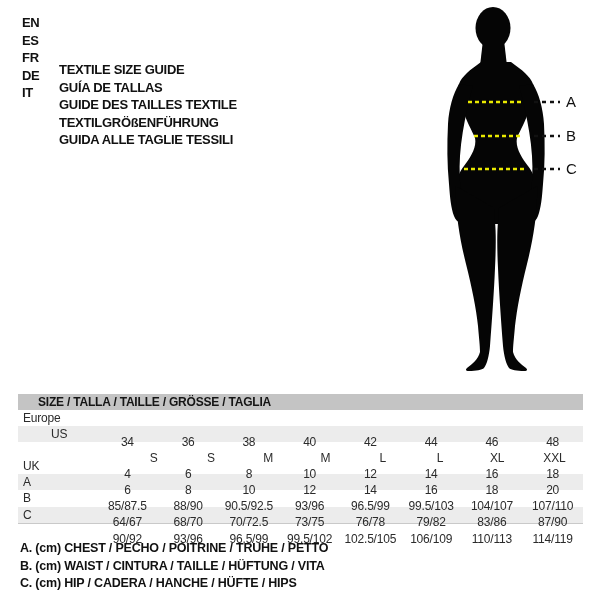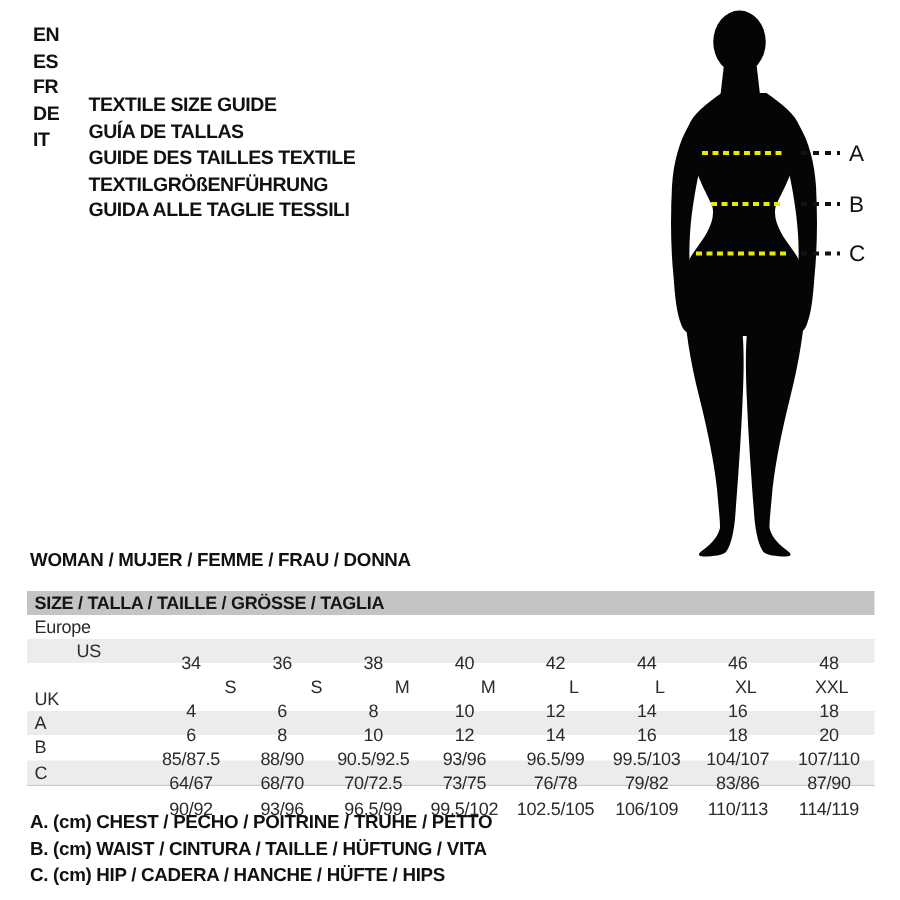--- a/index.html
+++ b/index.html
@@ -21,21 +21,21 @@
   
   #group-title {
     position:absolute; left:20px; top:366px; font-size:12.5px; font-weight:bold;
     letter-spacing:-0.2px; white-space:nowrap;
   }
 
   
   #size-table { position:absolute; left:18px; top:394px; width:565px; border-bottom:1px solid #c9c9c9; }
   #table-header {
     height:16px; line-height:16px; background:#c4c4c4; font-size:12px; font-weight:bold;
-    letter-spacing:-0.2px; padding-left:5px; color:#151515;
+    letter-spacing:-0.2px; padding-left:20px; color:#151515;
   }
   .trow { display:flex; height:16.1px; line-height:16.3px; font-size:12px; letter-spacing:-0.2px; color:#2b2b2b; }
   .trow.shaded { background:#ececec; }
   .tlabel { width:74px; padding-left:5px; text-align:left; }
   .tcell { flex:1; text-align:center;margin-top:24px; }
 
   
   #legend-block { position:absolute; left:20px; top:540px; }
   .legend-line { height:17.6px; line-height:17.6px; font-size:12.5px; font-weight:bold; letter-spacing:-0.2px; white-space:nowrap; }
 </style>
@@ -144,21 +144,20 @@
       <line class="bline" x1="114" y1="136" x2="140" y2="136" stroke-width="2.6" stroke-dasharray="4 4" stroke="#111111"></line>
       <text class="measure-label" x="146" y="141">B</text>
     </g>
     <g>
       <line class="yline" x1="44" y1="169" x2="106" y2="169" stroke-width="2.6" stroke-dasharray="4 3" stroke="#e9e900"></line>
       <line class="bline" x1="114" y1="169" x2="140" y2="169" stroke-width="2.6" stroke-dasharray="4 4" stroke="#111111"></line>
       <text class="measure-label" x="146" y="174">C</text>
     </g>
   </svg>
 
-  <div id="group-title">WOMAN / MUJER / FEMME / FRAU / DONNA</div>
 
   <div id="size-table">
     <div id="table-header" style="background: rgb(196, 196, 196);">SIZE / TALLA / TAILLE / GRÖSSE / TAGLIA</div>
     <div id="table-rows">
         <div class="trow">
           <div class="tlabel">Europe</div>
           <div class="tcell">34</div>
           <div class="tcell">36</div>
           <div class="tcell">38</div>
           <div class="tcell">40</div>

